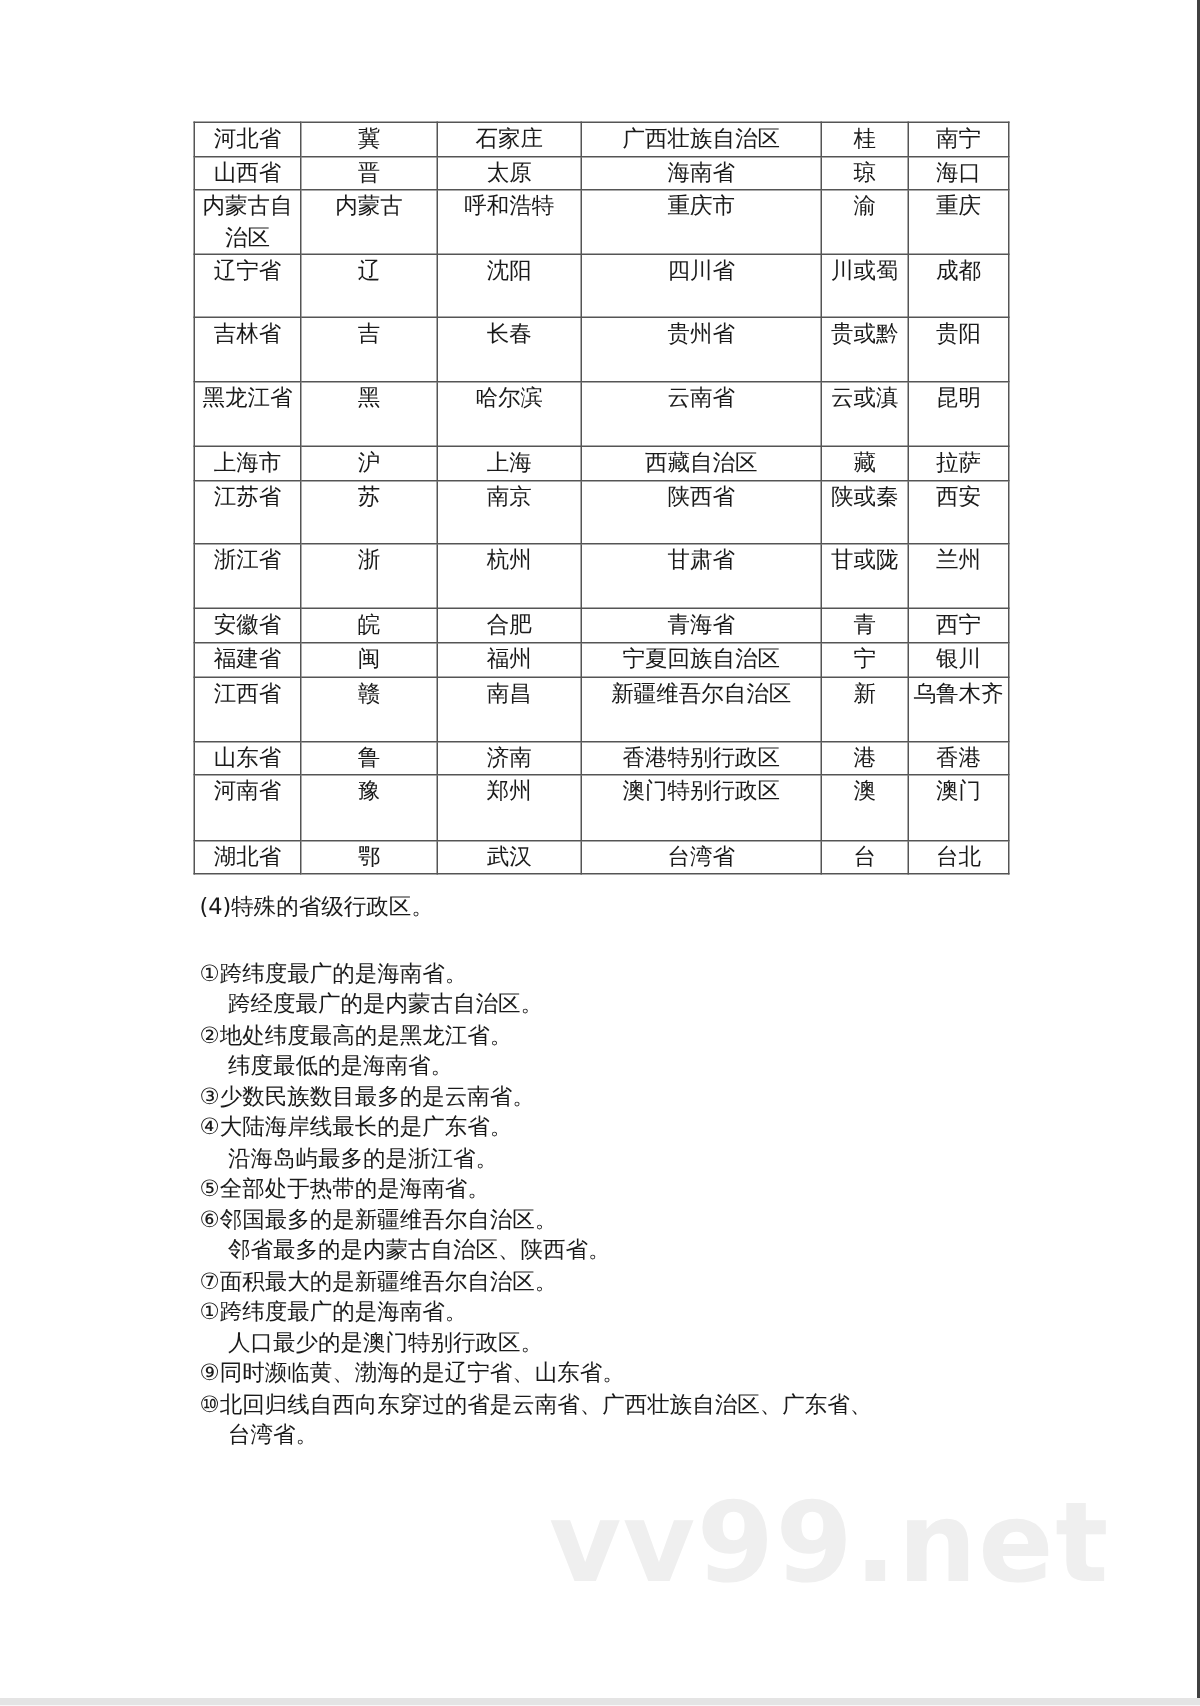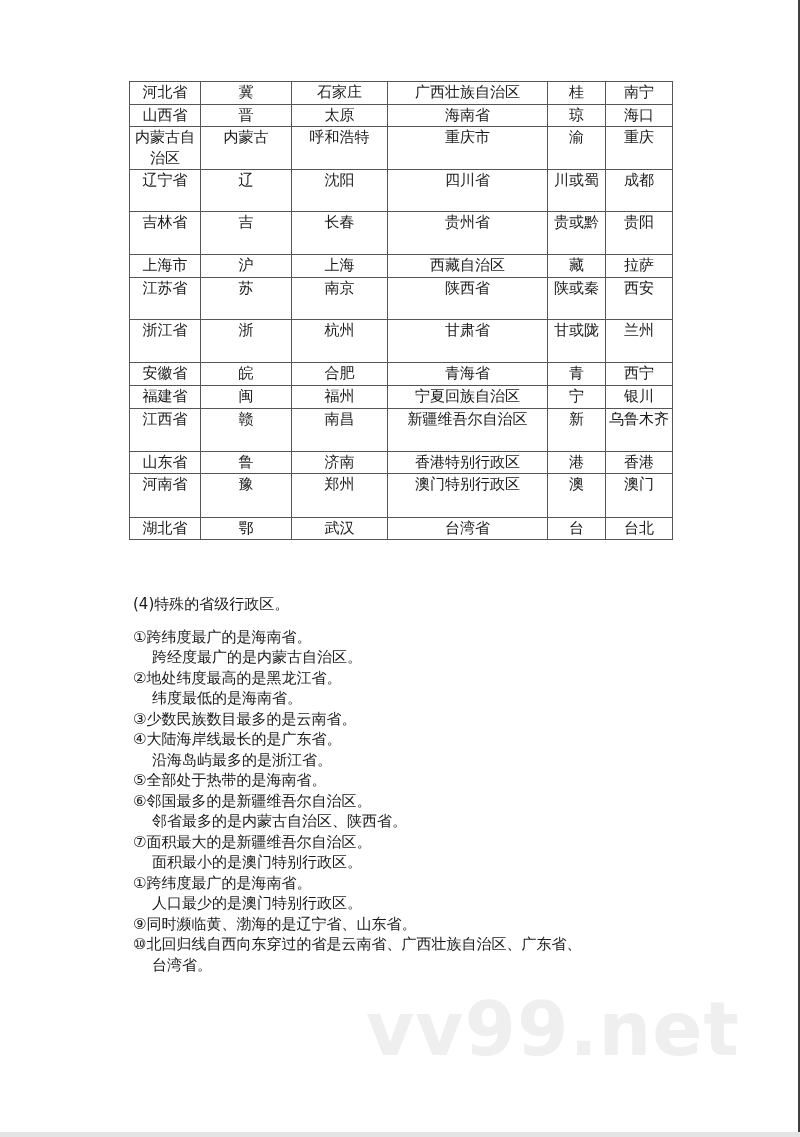--- a/index.html
+++ b/index.html
@@ -58,21 +58,21 @@
     table.prov td.c5 { width: 62px; margin-top: 24px; }
     .section {
       position: absolute;
       left: 133px;
       top: 594px;
       width: 560px;
       font-size: 15px;
       line-height: 20.5px;
     }
     .section .heading {
-      margin-bottom: 12px;
+      margin-bottom: 24px;
     }
     .section .line {
       white-space: nowrap;
     }
     .section .line.indent {
       padding-left: 19px;
     }
     .watermark {
       position: absolute;
       left: 366px;
@@ -124,20 +124,28 @@
           <td class="c4">川或蜀</td>
           <td class="c5">成都</td>
         </tr>
         <tr style="height: 43px;">
           <td class="c0">吉林省</td>
           <td class="c1">吉</td>
           <td class="c2">长春</td>
           <td class="c3">贵州省</td>
           <td class="c4">贵或黔</td>
           <td class="c5">贵阳</td>
+        </tr>
+        <tr style="height: 43px;">
+          <td class="c0">黑龙江省</td>
+          <td class="c1">黑</td>
+          <td class="c2">哈尔滨</td>
+          <td class="c3">云南省</td>
+          <td class="c4">云或滇</td>
+          <td class="c5">昆明</td>
         </tr>
         <tr style="height: 23px;">
           <td class="c0">上海市</td>
           <td class="c1">沪</td>
           <td class="c2">上海</td>
           <td class="c3">西藏自治区</td>
           <td class="c4">藏</td>
           <td class="c5">拉萨</td>
         </tr>
         <tr style="height: 42px;">
@@ -214,21 +222,20 @@
         <div class="line indent">跨经度最广的是内蒙古自治区。</div>
         <div class="line">②地处纬度最高的是黑龙江省。</div>
         <div class="line indent">纬度最低的是海南省。</div>
         <div class="line">③少数民族数目最多的是云南省。</div>
         <div class="line">④大陆海岸线最长的是广东省。</div>
         <div class="line indent">沿海岛屿最多的是浙江省。</div>
         <div class="line">⑤全部处于热带的是海南省。</div>
         <div class="line">⑥邻国最多的是新疆维吾尔自治区。</div>
         <div class="line indent">邻省最多的是内蒙古自治区、陕西省。</div>
         <div class="line">⑦面积最大的是新疆维吾尔自治区。</div>
-        <div class="line indent">面积最小的是澳门特别行政区。</div>
         <div class="line">①跨纬度最广的是海南省。</div>
         <div class="line indent">人口最少的是澳门特别行政区。</div>
         <div class="line">⑨同时濒临黄、渤海的是辽宁省、山东省。</div>
         <div class="line">⑩北回归线自西向东穿过的省是云南省、广西壮族自治区、广东省、</div>
         <div class="line indent">台湾省。</div>
       </div>
   </div>
 
   <div class="watermark">vv99.net</div>
 </div>

